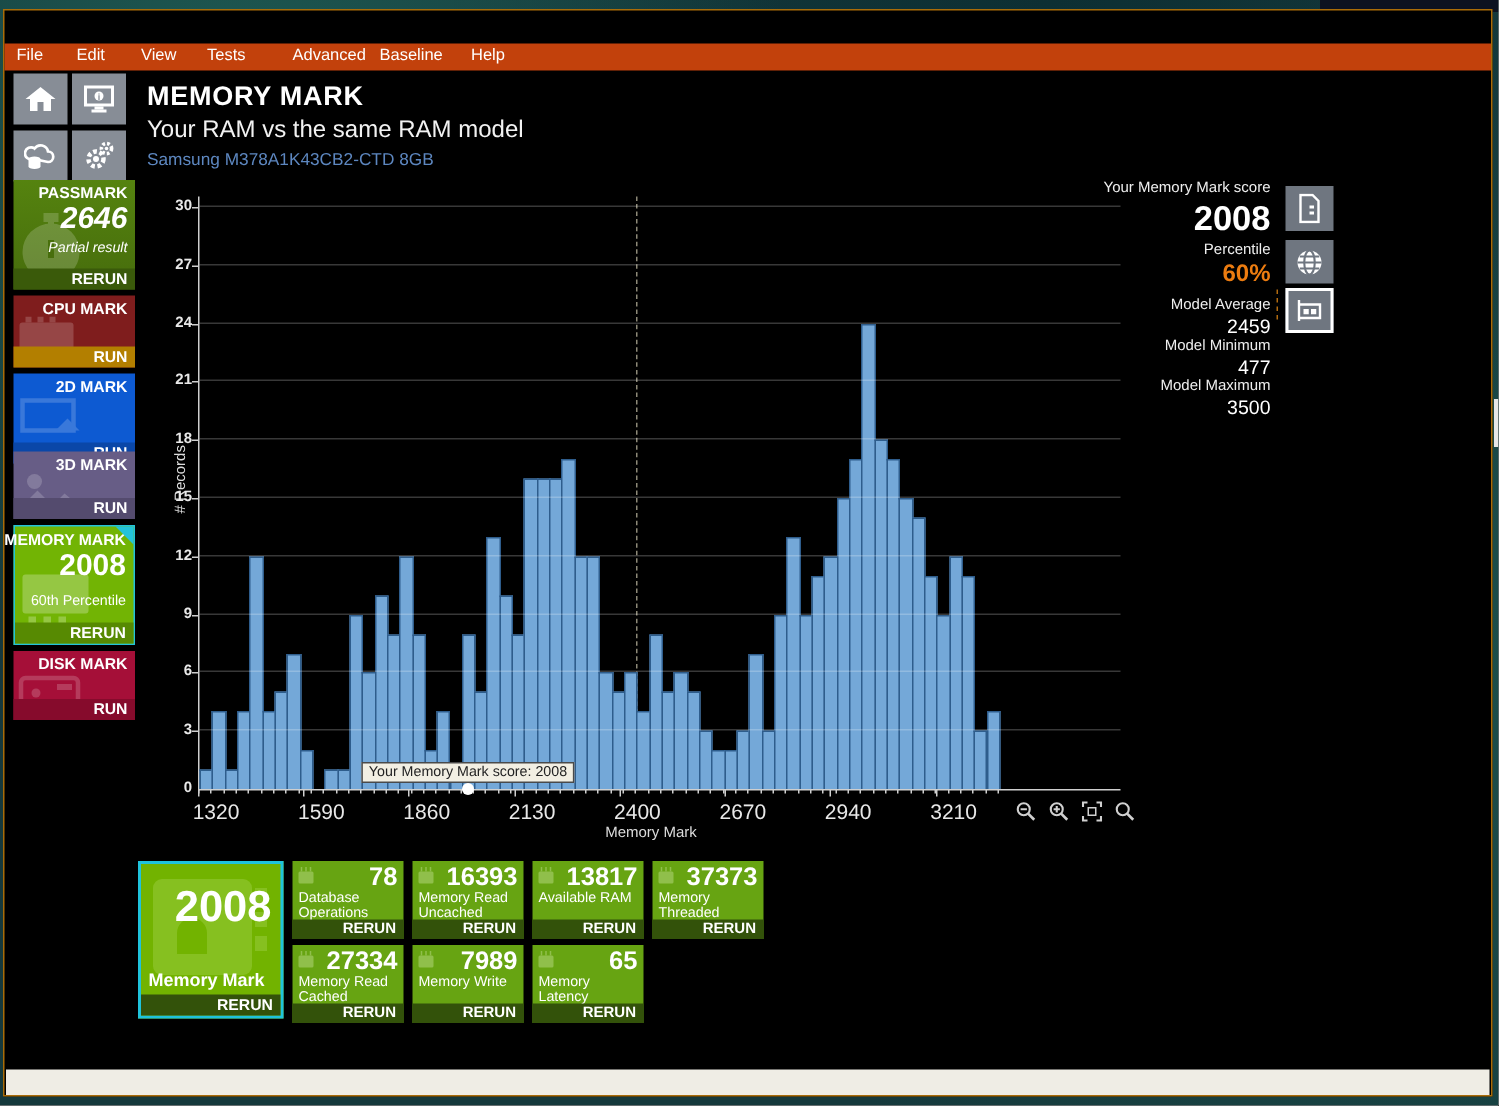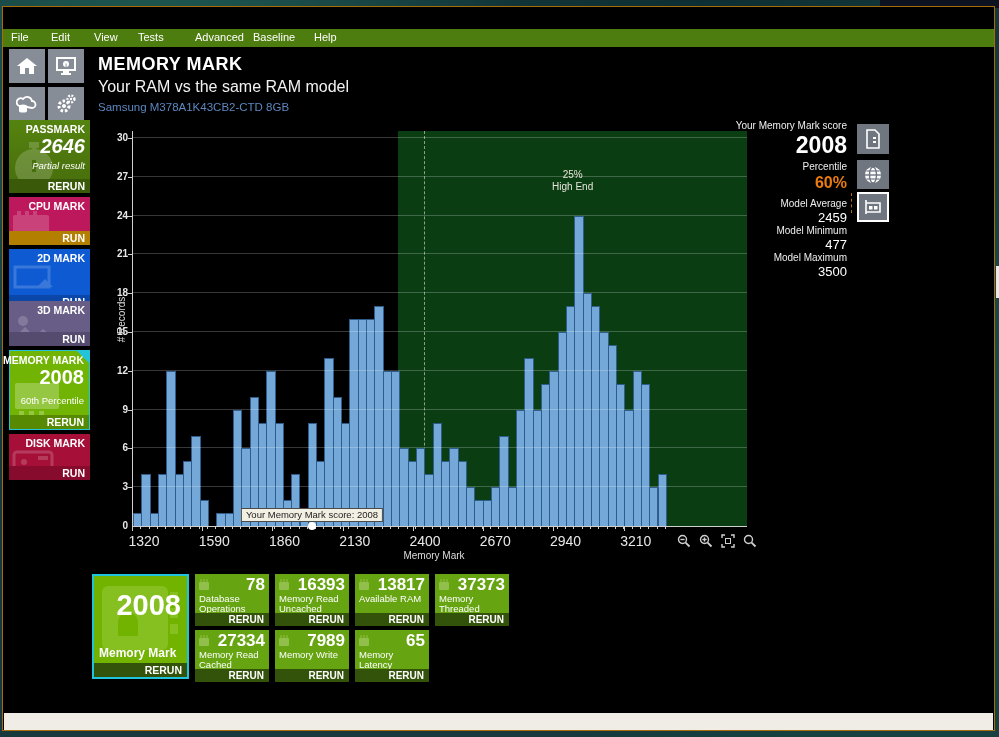--- a/index.html
+++ b/index.html
@@ -15,37 +15,37 @@
   #window{position:absolute;left:2px;top:6px;width:993px;height:725px;background:#000;
     border:1px solid #a96c08;box-sizing:border-box;}
   
   #titlebar{position:absolute;left:0;top:0;right:0;height:22px;background:#f79310;}
   #app-icon{position:absolute;left:7px;top:4px;width:14px;height:14px;background:#262220;border-radius:2px;}
   #title-text{position:absolute;left:27px;top:4px;font-size:11px;color:#241403;}
   .winbtn{position:absolute;top:0;width:30px;height:22px;text-align:center;line-height:21px;
     font-size:12px;color:#6d2710;cursor:default;}
   #btn-min{right:72px;} #btn-max{right:36px;} #btn-close{right:4px;font-size:13px;}
   
-  #menubar{position:absolute;left:0;top:22px;right:0;height:18px;background:#4d7c0f;}
+  #menubar{position:absolute;left:0;top:22px;right:0;height:18px;background:#c2410c;}
   .menu-item{position:absolute;top:2px;font-size:11px;color:#fff;}
   
   .icon-btn{position:absolute;width:36px;height:34px;background:#878d96;}
   .icon-btn svg{position:absolute;left:50%;top:50%;transform:translate(-50%,-50%);}
   
   .sbtile{position:absolute;left:6px;width:81px;color:#fff;}
   .sbtile .name{position:absolute;top:3px;right:5px;font-size:10.5px;font-weight:bold;white-space:nowrap;}
   .sbtile .score{position:absolute;top:15px;right:5px;font-size:20px;font-weight:bold;font-style:italic;}
   .sbtile .note{position:absolute;top:40px;right:5px;font-size:9.5px;}
   .sbtile .note.it{font-style:italic;}
   .sbtile .action{position:absolute;bottom:0;left:0;right:0;height:14px;text-align:right;
     padding-right:5px;font-size:10.5px;font-weight:bold;line-height:14px;box-sizing:border-box;}
   .wm{position:absolute;opacity:.18;}
   #tile-passmark{top:113px;height:73px;background:linear-gradient(#55830f,#466c0c);}
   #tile-passmark .action{background:#3a5a0a;}
-  #tile-cpu{top:190px;height:48px;background:#be185d;}
+  #tile-cpu{top:190px;height:48px;background:#7f1d1d;}
   #tile-cpu .action{background:#b37f00;}
   #tile-2d{top:242px;height:60px;background:#0d5ad2;}
   #tile-2d .action{background:#0a47a8;}
   #tile-3d{top:294px;height:45px;background:#675d86;}
   #tile-3d .action{background:#544b6e;}
   #tile-mem{top:343px;height:80px;background:#72b404;border:1px solid #23c3da;box-sizing:border-box;}
   #tile-mem .action{background:#578a02;}
   #tile-mem::after{content:"";position:absolute;top:0;right:0;border-style:solid;
     border-width:0 12px 12px 0;border-color:transparent #23c3da transparent transparent;}
   #tile-disk{top:427px;height:46px;background:#a50f38;}
@@ -214,26 +214,20 @@
       <span class="action">RUN</span>
     </div>
 
     <div id="hdr-title">MEMORY MARK</div>
     <div id="hdr-sub">Your RAM vs the same RAM model</div>
     <div id="hdr-model">Samsung M378A1K43CB2-CTD 8GB</div>
 
     <div id="chart">
       <div id="ylabel"># Records</div>
       <div id="plot">
-        <div class="region" id="region-high" style="left: 265.373px; width: 348.627px; background: rgb(10, 62, 18);">
-          <div class="region-label">
-            <div>25%</div>
-            <div>High End</div>
-          </div>
-        </div>
         <div id="avg-line" style="left: 291.39px;"></div>
         <div id="bars">
             <div class="bar" style="left: 0px; width: 9.32542px; height: 12.93px; background: rgb(116, 168, 216); border-color: rgb(46, 93, 140);"></div>
             <div class="bar" style="left: 8.32542px; width: 9.32542px; height: 51.72px; background: rgb(116, 168, 216); border-color: rgb(46, 93, 140);"></div>
             <div class="bar" style="left: 16.6508px; width: 9.32542px; height: 12.93px; background: rgb(116, 168, 216); border-color: rgb(46, 93, 140);"></div>
             <div class="bar" style="left: 24.9763px; width: 9.32542px; height: 51.72px; background: rgb(116, 168, 216); border-color: rgb(46, 93, 140);"></div>
             <div class="bar" style="left: 33.3017px; width: 9.32542px; height: 155.16px; background: rgb(116, 168, 216); border-color: rgb(46, 93, 140);"></div>
             <div class="bar" style="left: 41.6271px; width: 9.32542px; height: 51.72px; background: rgb(116, 168, 216); border-color: rgb(46, 93, 140);"></div>
             <div class="bar" style="left: 49.9525px; width: 9.32542px; height: 64.65px; background: rgb(116, 168, 216); border-color: rgb(46, 93, 140);"></div>
             <div class="bar" style="left: 58.278px; width: 9.32542px; height: 90.51px; background: rgb(116, 168, 216); border-color: rgb(46, 93, 140);"></div>

